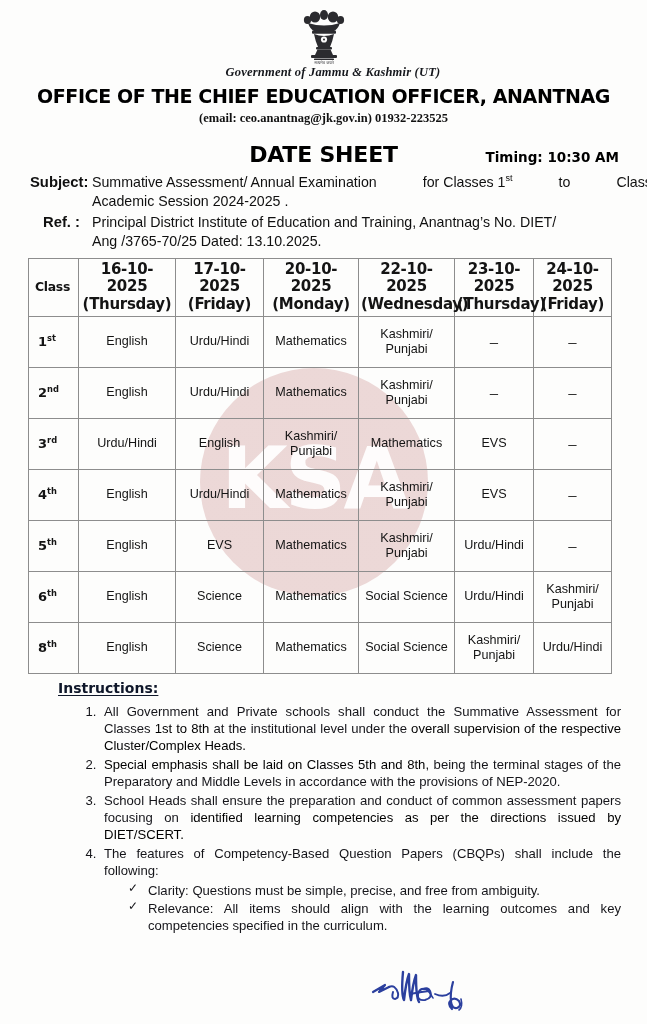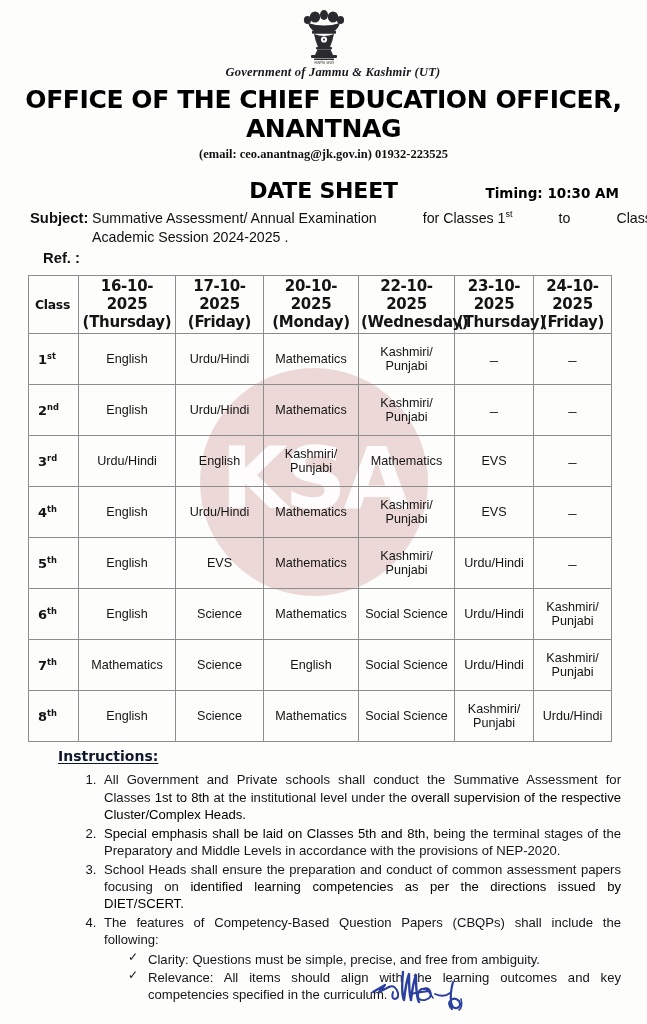--- a/index.html
+++ b/index.html
@@ -74,21 +74,21 @@
     font-weight: 700;
     font-size: 12.5px;
     letter-spacing: 0.2px;
     margin-top: -1px;
     color: #15171c;
     padding-left: 19px;
   }
   .office-line {
     font-family: "DejaVu Sans", sans-serif;
     font-weight: 700;
-    font-size: 25px;
+    font-size: 19px;
     letter-spacing: -0.4px;
     margin-top: 5px;
     color: #000;
   }
   .email-line {
     font-family: "Liberation Serif", serif;
     font-weight: 700;
     font-size: 12.5px;
     margin-top: 4px;
     color: #111;
@@ -312,20 +312,24 @@
           <span><span>for Classes 1</span><sup>st</sup></span>
           <span>to</span>
           <span>Class</span>
           <span><span>8</span><sup>th</sup></span>
         </div>
         <div>Academic Session 2024-2025 .</div>
       </div>
     </div>
     <div class="meta-row" style="margin-top:2px">
       <div class="meta-label ref">Ref. :</div>
+      <div class="meta-body">
+        <div>Principal District Institute of Education and Training, Anantnag’s No. DIET/</div>
+        <div>Ang /3765-70/25 Dated: 13.10.2025.</div>
+      </div>
     </div>
   </div>
 
   <div class="table-wrap">
     <table class="datesheet">
       <colgroup>
         <col class="c-class">
           <col class="c-d1">
           <col class="c-d2">
           <col class="c-d3">
@@ -411,29 +415,20 @@
           <tr>
             <td class="class-cell">6<sup>th</sup></td>
             <td>English</td>
             <td>Science</td>
             <td>Mathematics</td>
             <td>Social Science</td>
             <td>Urdu/Hindi</td>
             <td>Kashmiri/<br>Punjabi</td>
           </tr>
           <tr>
-            <td class="class-cell">7<sup>th</sup></td>
-            <td>Mathematics</td>
-            <td>Science</td>
-            <td>English</td>
-            <td>Social Science</td>
-            <td>Urdu/Hindi</td>
-            <td>Kashmiri/<br>Punjabi</td>
-          </tr>
-          <tr>
             <td class="class-cell">8<sup>th</sup></td>
             <td>English</td>
             <td>Science</td>
             <td>Mathematics</td>
             <td>Social Science</td>
             <td>Kashmiri/<br>Punjabi</td>
             <td>Urdu/Hindi</td>
           </tr>
         </tbody>
     </table>

